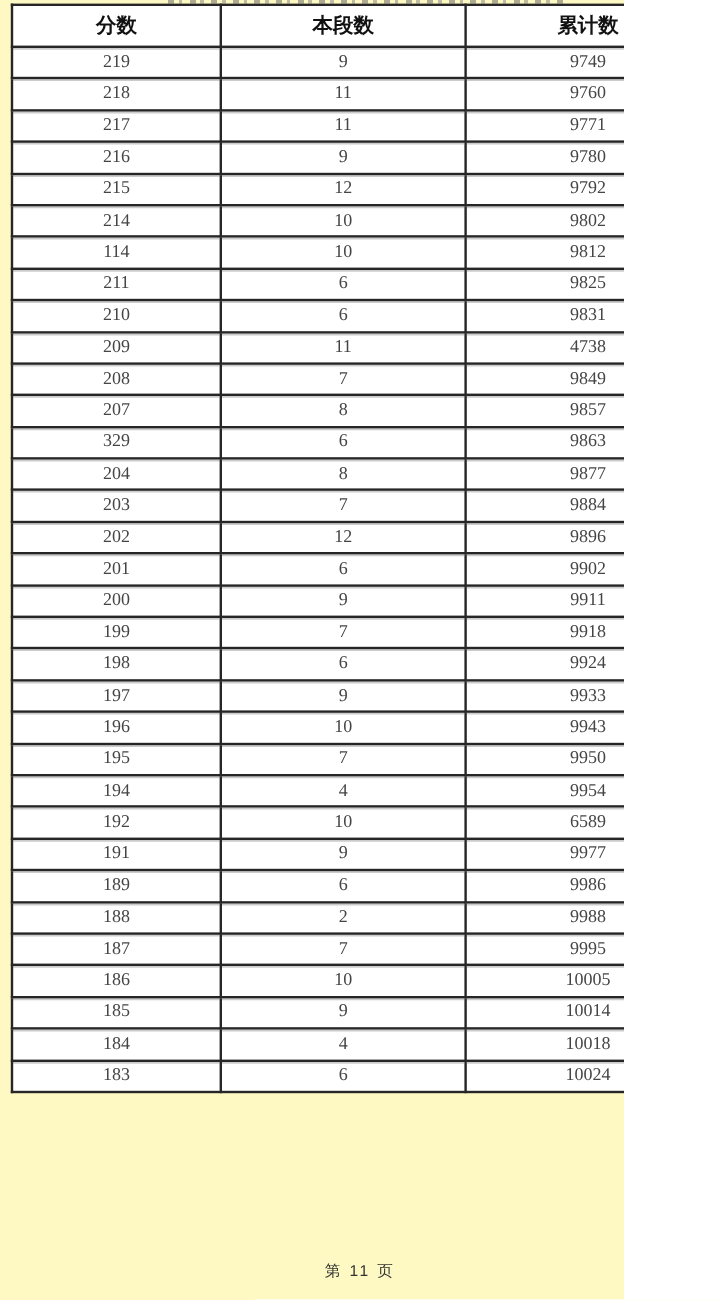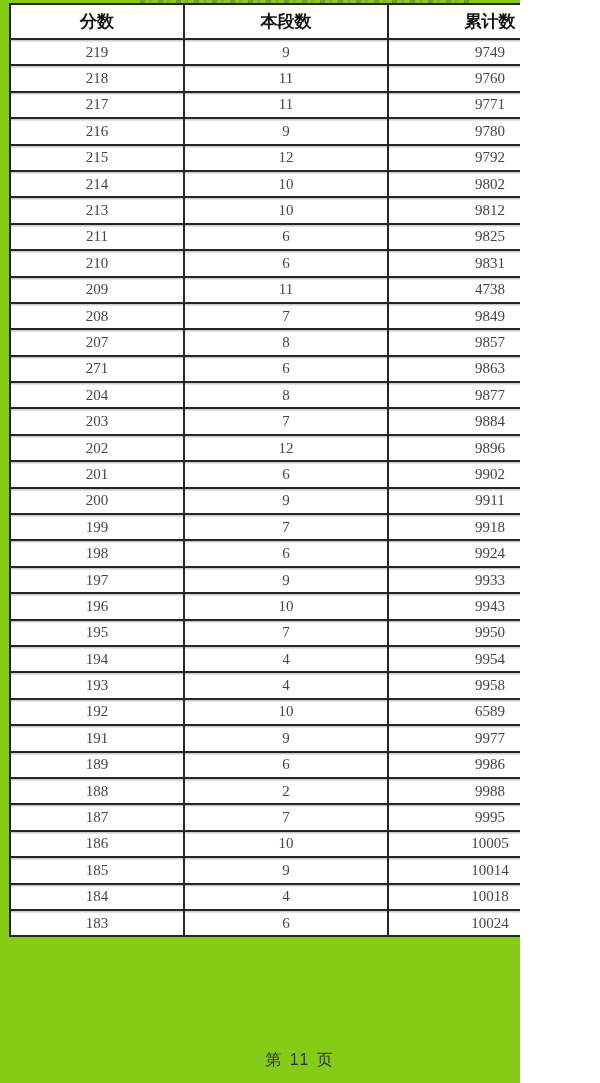--- a/index.html
+++ b/index.html
@@ -5,21 +5,21 @@
   html, body {
     margin: 0;
     padding: 0;
     background: #ffffff;
     font-family: "Liberation Serif", "DejaVu Serif", serif;
   }
   .page {
     position: relative;
     width: 520px;
     height: 1083px;
-    background: #84cc16;
+    background: #fef9c3;
     overflow: hidden;
   }
   
   .clipped-title {
     position: absolute;
     top: 0;
     left: 140px;
     width: 330px;
     height: 3px;
     background: repeating-linear-gradient(90deg,
@@ -64,21 +64,21 @@
     padding: 0;
     line-height: 1;
   }
   .page-footer {
     position: absolute;
     left: 0;
     top: 1050px;
     width: 600px;
     text-align: center;
     font-family: "Liberation Sans", "DejaVu Sans", sans-serif;
-    font-size: 16px;
+    font-size: 13px;
     color: #333333;
     letter-spacing: 2px;
   }
 </style>
 </head>
 <body>
 
 <div class="page">
 
   <div class="clipped-title"></div>
@@ -121,21 +121,21 @@
           <td>215</td>
           <td>12</td>
           <td>9792</td>
         </tr>
         <tr>
           <td>214</td>
           <td>10</td>
           <td>9802</td>
         </tr>
         <tr>
-          <td>213</td>
+          <td>114</td>
           <td>10</td>
           <td>9812</td>
         </tr>
         <tr>
           <td>211</td>
           <td>6</td>
           <td>9825</td>
         </tr>
         <tr>
           <td>210</td>
@@ -151,21 +151,21 @@
           <td>208</td>
           <td>7</td>
           <td>9849</td>
         </tr>
         <tr>
           <td>207</td>
           <td>8</td>
           <td>9857</td>
         </tr>
         <tr>
-          <td>271</td>
+          <td>329</td>
           <td>6</td>
           <td>9863</td>
         </tr>
         <tr>
           <td>204</td>
           <td>8</td>
           <td>9877</td>
         </tr>
         <tr>
           <td>203</td>
@@ -211,25 +211,20 @@
           <td>195</td>
           <td>7</td>
           <td>9950</td>
         </tr>
         <tr>
           <td>194</td>
           <td>4</td>
           <td>9954</td>
         </tr>
         <tr>
-          <td>193</td>
-          <td>4</td>
-          <td>9958</td>
-        </tr>
-        <tr>
           <td>192</td>
           <td>10</td>
           <td>6589</td>
         </tr>
         <tr>
           <td>191</td>
           <td>9</td>
           <td>9977</td>
         </tr>
         <tr>

